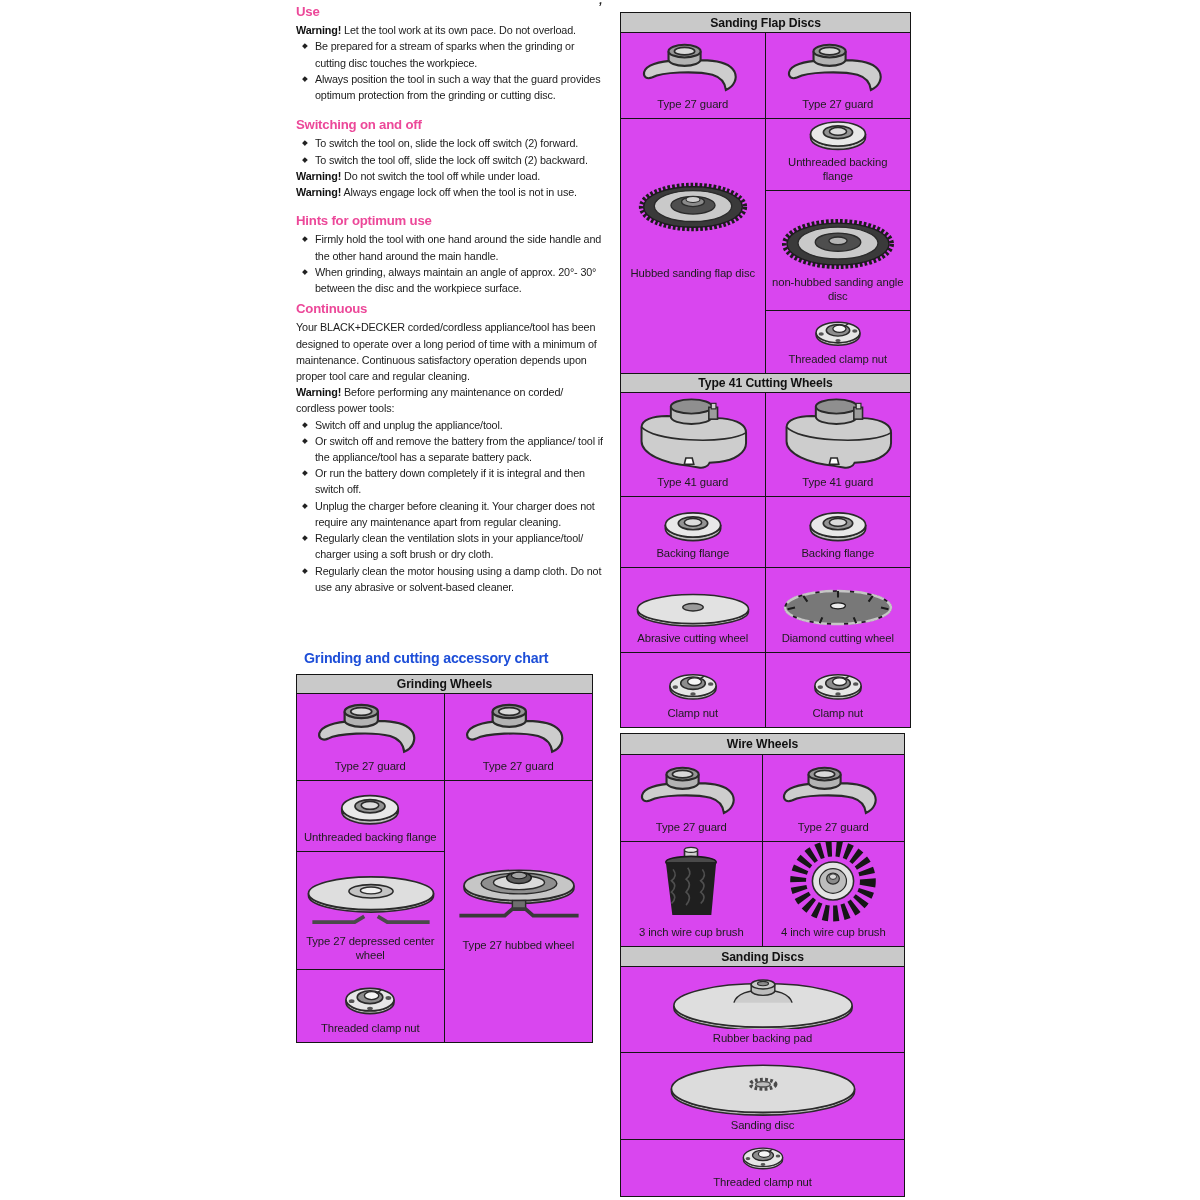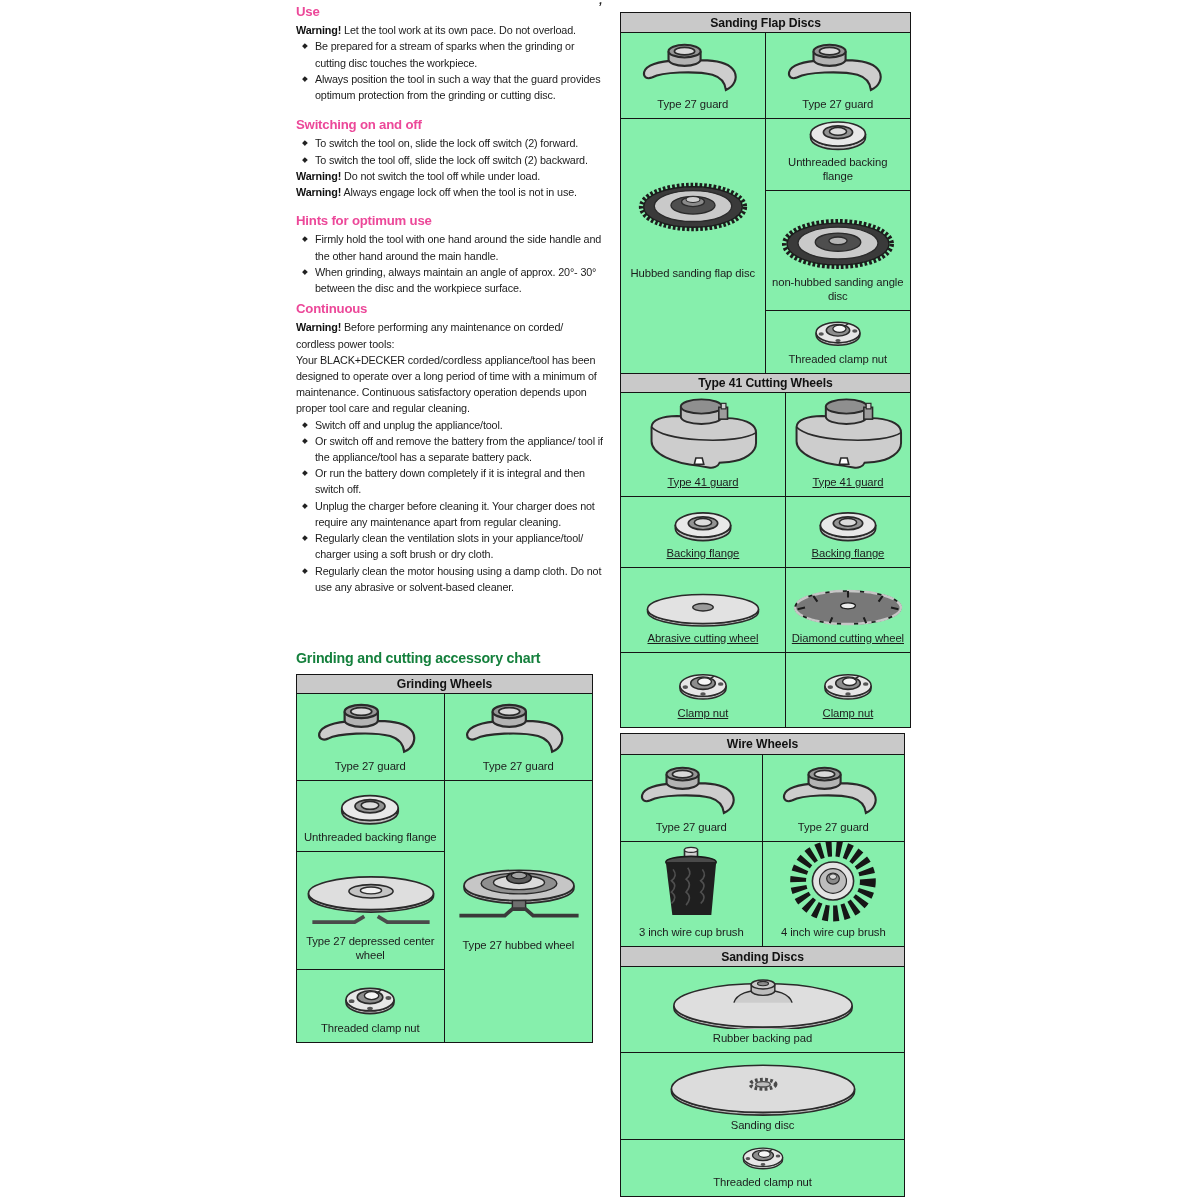--- a/index.html
+++ b/index.html
@@ -11,27 +11,27 @@
            font-size:10.8px;letter-spacing:-0.15px;line-height:16.2px;color:#1c1c1c;}
   .h{font-weight:bold;font-size:13.2px;letter-spacing:-0.2px;margin:0 0 2px 0;color:#ec4899;}
   .mt1{margin-top:14px;} .mt2{margin-top:13px;} .mt3{margin-top:5px;}
   .para{margin:0;}
   .blist{list-style:none;margin:0;padding:0;}
   .blist li{display:flex;}
   .blt{flex:none;width:13px;margin-left:6px;font-size:7.5px;line-height:16.2px;color:#222;}
   .btxt{flex:1;}
   b{color:#111;}
 
-  .chart-h{position:absolute;left:296px;top:650px;font-weight:bold;font-size:14.2px;
-           letter-spacing:-0.2px;color:#15803d;}
+  .chart-h{position:absolute;left:304px;top:650px;font-weight:bold;font-size:14.2px;
+           letter-spacing:-0.2px;color:#1d4ed8;}
 
   .stray{position:absolute;left:598px;top:0px;font-weight:bold;font-size:12px;font-style:italic;color:#222;}
 
   
-  .tbl{position:absolute;background:#86efac;border:1.8px solid #151515;box-sizing:border-box;}
+  .tbl{position:absolute;background:#d946ef;border:1.8px solid #151515;box-sizing:border-box;}
   .tbl *{box-sizing:border-box;}
   .hdr{display:flex;align-items:center;justify-content:center;background:#c9c9c9;
        font-weight:bold;font-size:12.2px;letter-spacing:-0.1px;color:#111;
        border-bottom:1.6px solid #151515;}
   .hdr.midt{border-top:1.6px solid #151515;}
   .grid{display:grid;}
   .cell{display:flex;flex-direction:column;align-items:center;justify-content:flex-end;overflow:hidden;}
   .cell .ill{margin:auto auto 3px auto;display:block;flex:none;}
   .cap{font-size:11.3px;letter-spacing:-0.1px;line-height:13.5px;text-align:center;
        padding:0 6px 7px 6px;color:#1c1c1c;}
@@ -43,21 +43,21 @@
 
   
   #gw{left:296px;top:674px;width:297px;}
   #gw .hdr{height:19px;}
   #gw .grid{grid-template-columns:1fr 1fr;grid-template-rows:87px 71px 118px 72px;}
 
   
   #t1{left:620px;top:12px;width:291px;}
   #t1 .hdr{height:20px;}
   #t1 .gA{grid-template-columns:1fr 1fr;grid-template-rows:86px 72px 120px 62px;}
-  #t1 .gB{grid-template-columns:1fr;grid-template-rows:104px 71px 85px 74px;text-decoration:underline;}
+  #t1 .gB{grid-template-columns:1fr 1fr;grid-template-rows:104px 71px 85px 74px;}
 
   
   #t2{left:620px;top:733px;width:285px;}
   #t2 .hdr{height:21px;}
   #t2 .gC{grid-template-columns:1fr 1fr;grid-template-rows:87px 104px;}
   .wide{width:100%;}
   .h86{height:86px;} .h87{height:87px;} .h56{height:56px;}
 </style>
 </head>
 <body>
@@ -209,22 +209,22 @@
           <span class="blt">◆</span>
           <span class="btxt">Firmly hold the tool with one hand around the side handle and the other hand around the main handle.</span>
         </li>
       <li>
           <span class="blt">◆</span>
           <span class="btxt">When grinding, always maintain an angle of approx. 20°- 30° between the disc and the workpiece surface.</span>
         </li>
     </ul>
 
     <div class="h mt3">Continuous</div>
+    <p class="para">Your BLACK+DECKER corded/cordless appliance/tool has been designed to operate over a long period of time with a minimum of maintenance. Continuous satisfactory operation depends upon proper tool care and regular cleaning.</p>
     <p class="para"><b>Warning!</b><span> Before performing any maintenance on corded/ cordless power tools:</span></p>
-    <p class="para">Your BLACK+DECKER corded/cordless appliance/tool has been designed to operate over a long period of time with a minimum of maintenance. Continuous satisfactory operation depends upon proper tool care and regular cleaning.</p>
     <ul class="blist">
       <li>
           <span class="blt">◆</span>
           <span class="btxt">Switch off and unplug the appliance/tool.</span>
         </li>
       <li>
           <span class="blt">◆</span>
           <span class="btxt">Or switch off and remove the battery from the appliance/ tool if the appliance/tool has a separate battery pack.</span>
         </li>
       <li>

